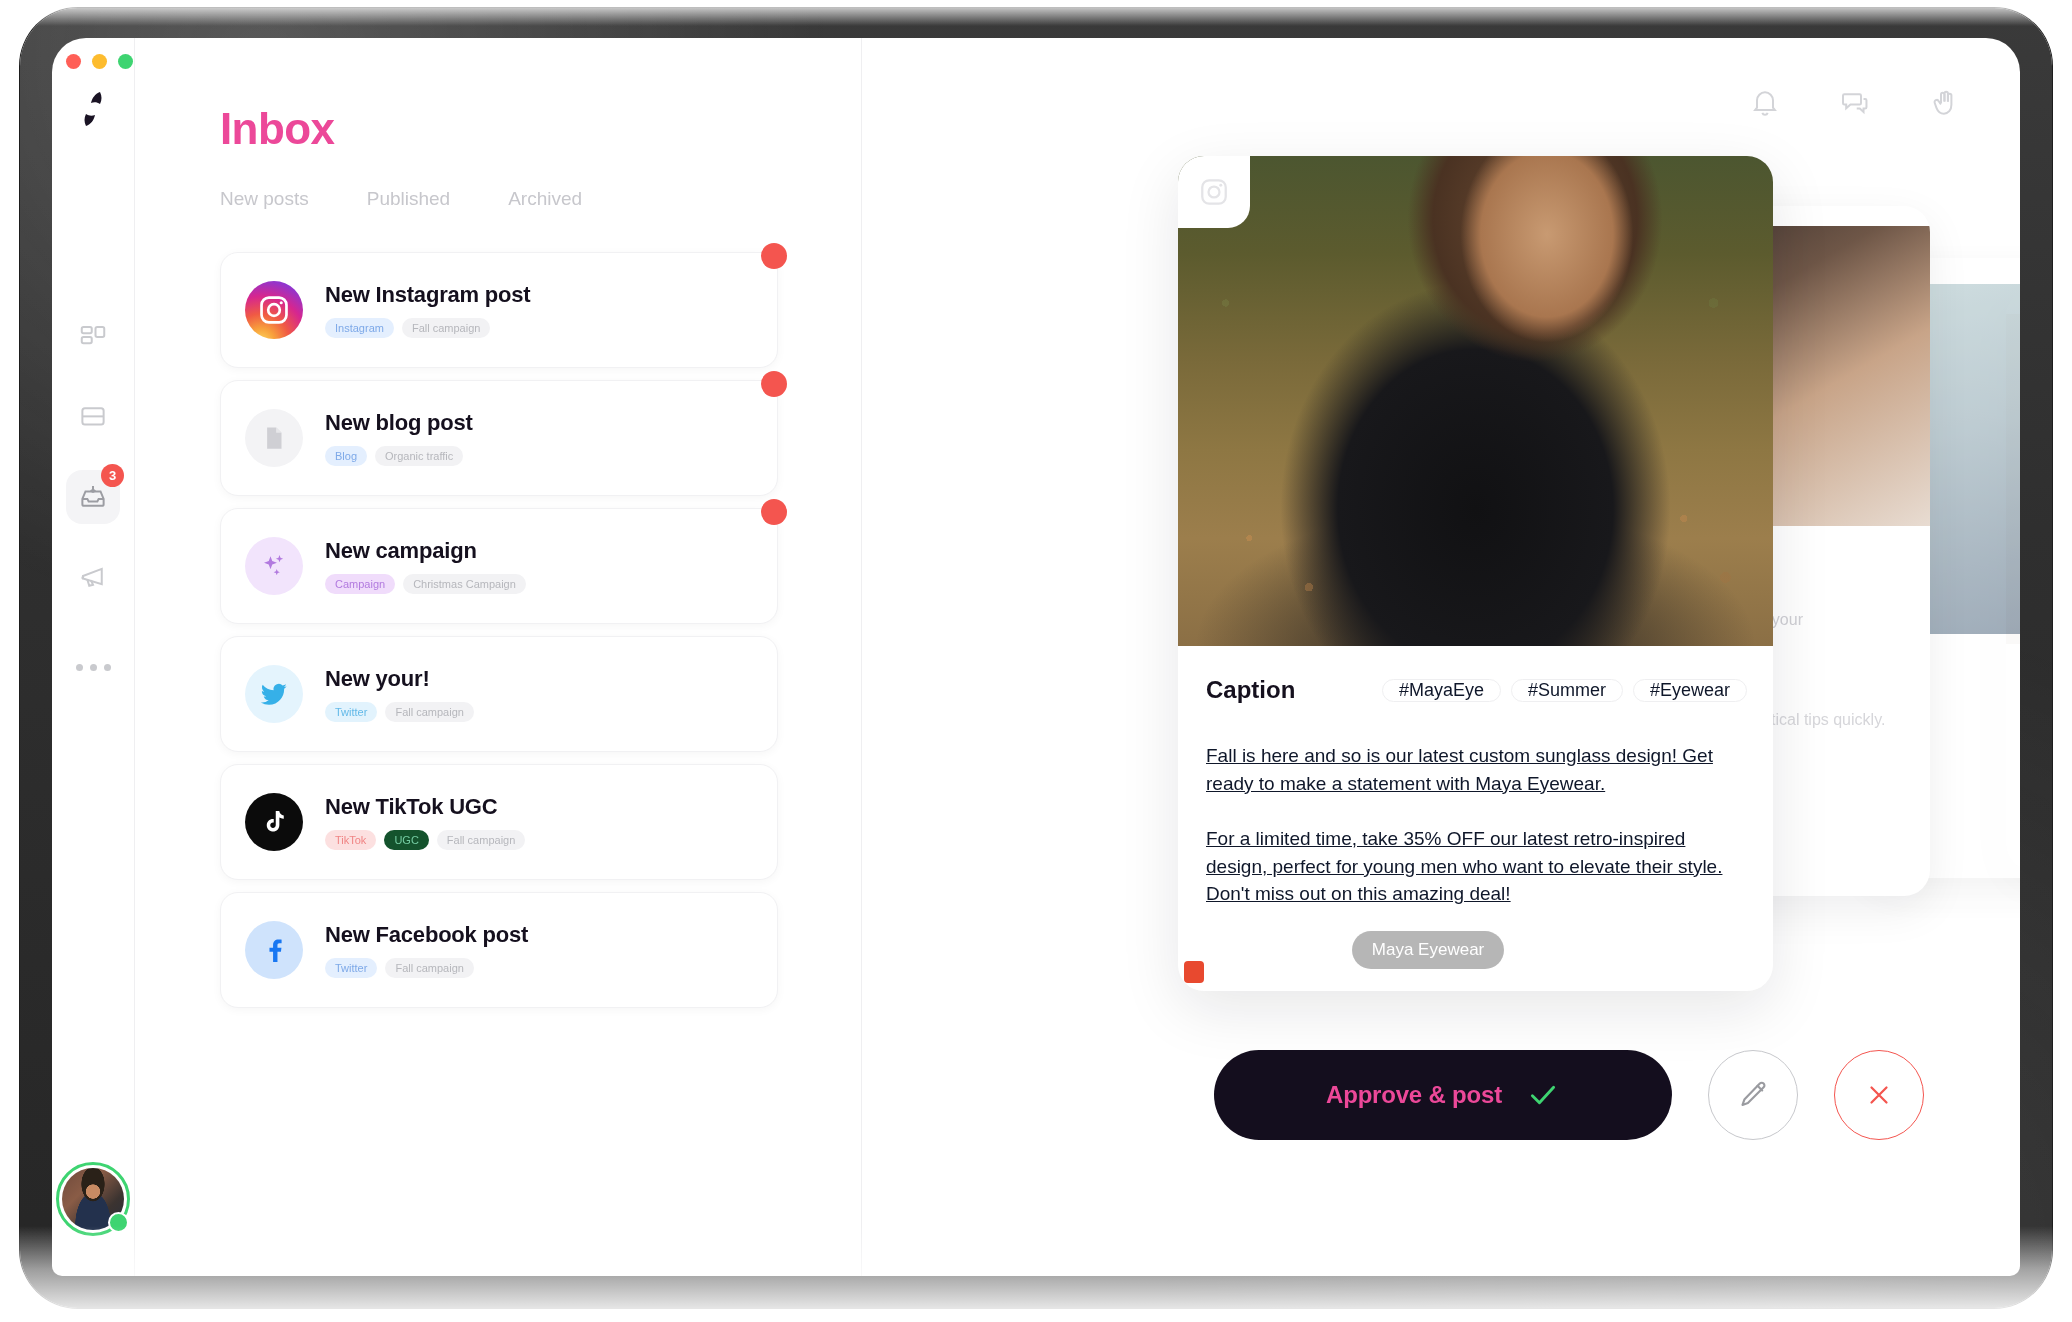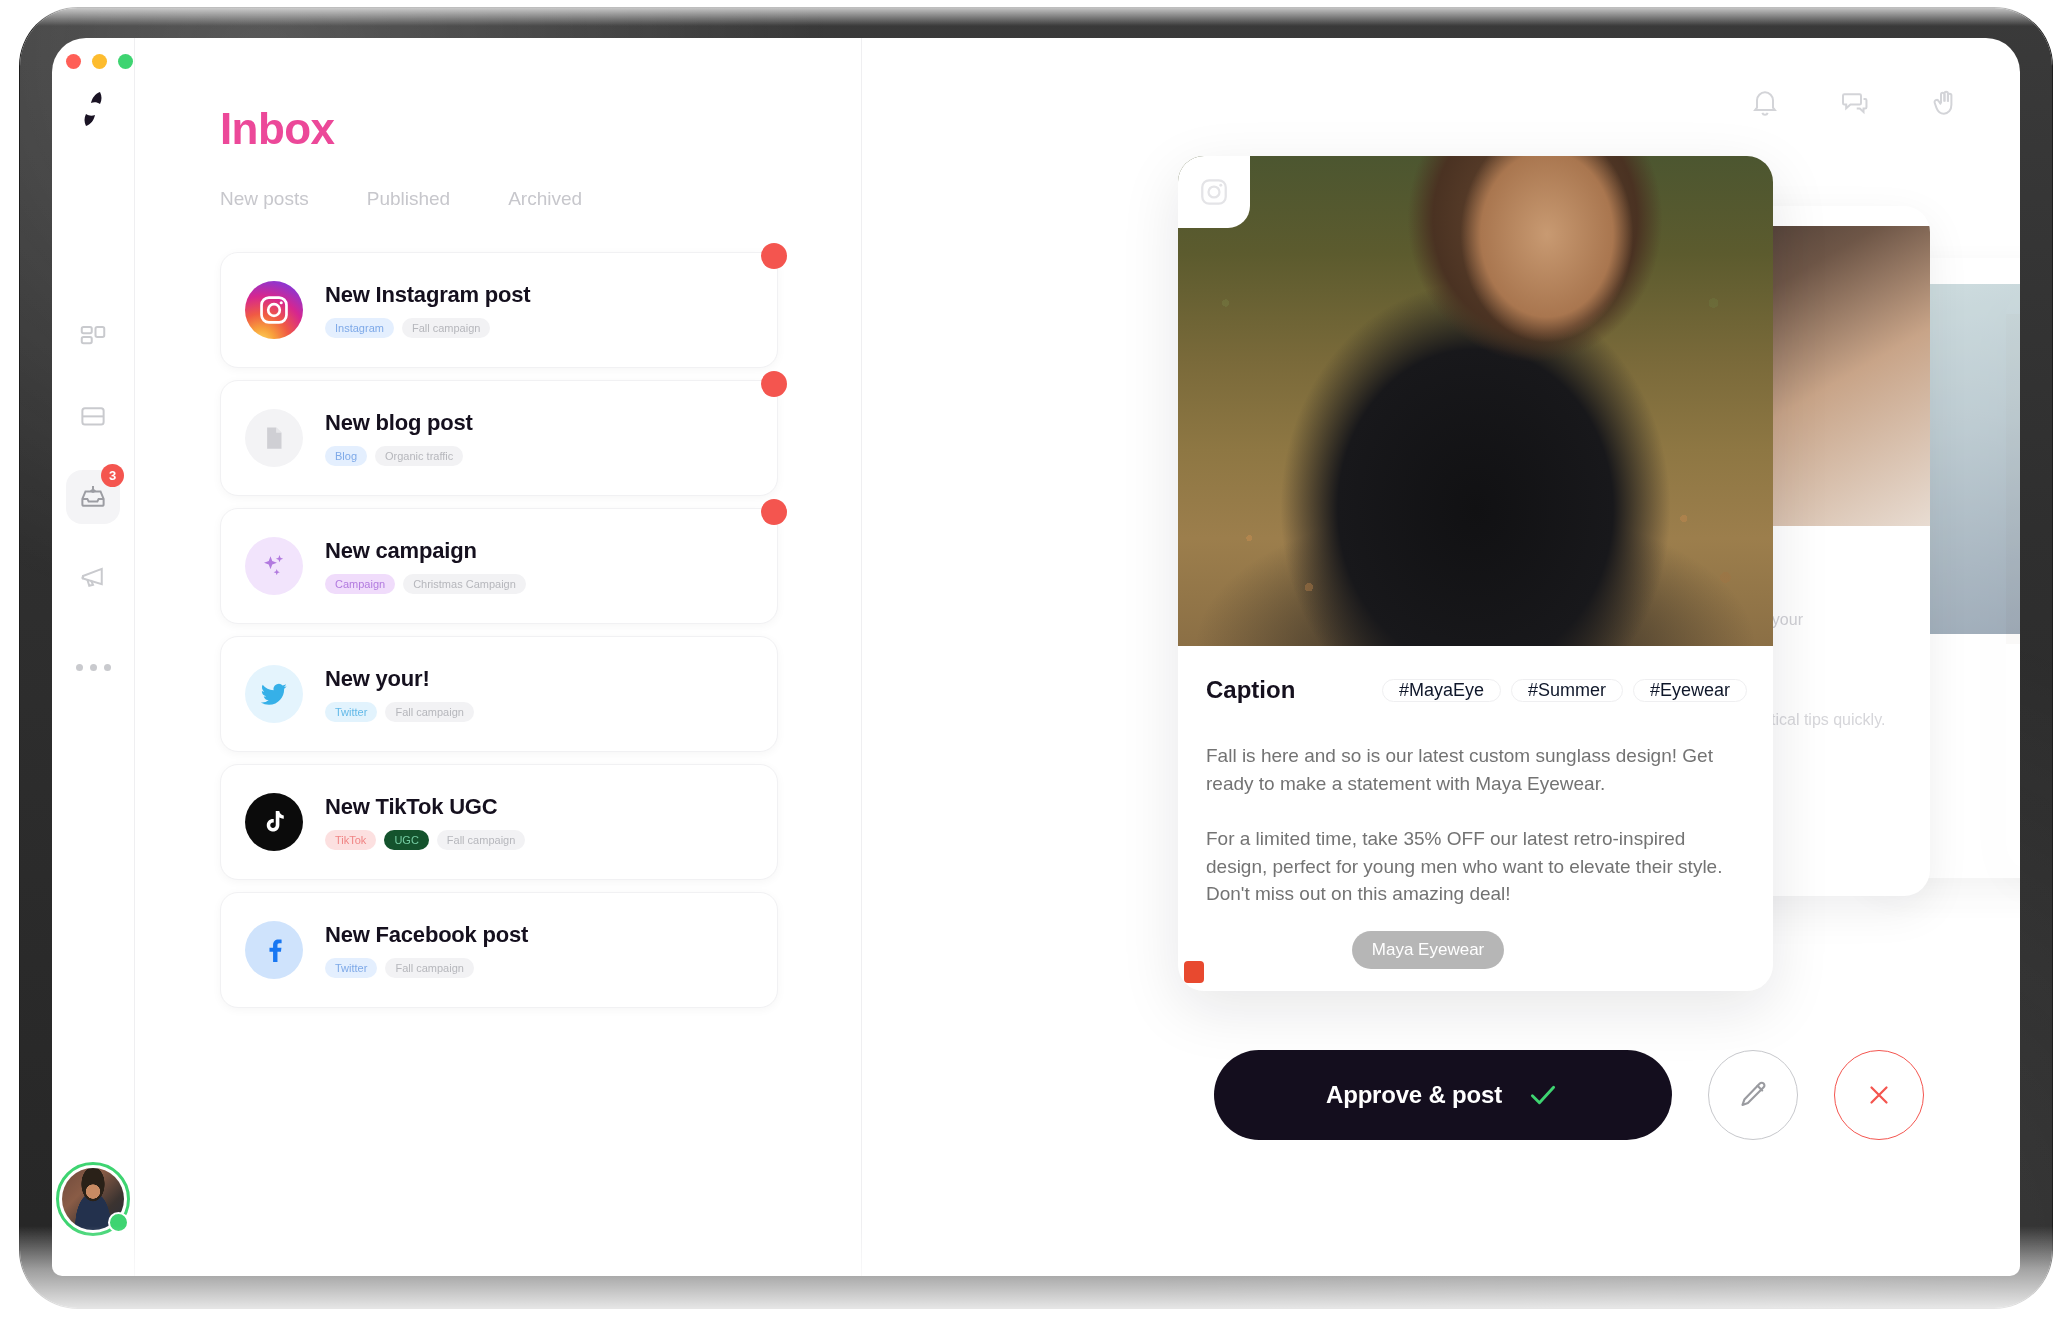--- a/index.html
+++ b/index.html
@@ -224,37 +224,37 @@
     display:flex; align-items:center; justify-content:space-between;gap:34px;
   }
   #caption-title{ font-size:24px; font-weight:700; color:#15101E; }
   #hashtags{ display:flex; gap:10px; }
   .hashtag{
     border:1px solid #EFEFF1; border-radius:18px; padding:0 16px;
     font-size:18px; color:#0f172a;
   }
   #caption-body{
     position:absolute; left:28px; right:36px; top:586px;
-    font-size:19px; line-height:1.45; color:#737373;
+    font-size:19px; line-height:1.45; color:#0f172a;text-decoration:underline;
   }
   #caption-body p + p { margin-top: 28px; }
   #caption-fade{
     position:absolute; left:0; right:0; top:810px; height:120px;
     background:linear-gradient(180deg, rgba(255,255,255,0), #fff 70%);
   }
 
   
   #actions{
     position:absolute; left: 352px; top: 1012px;
     display:flex; align-items:center; gap:36px;
   }
   #approve{
     width:458px; height:90px; border-radius:46px; background:#140E1E;
     display:flex; align-items:center; justify-content:center; gap:24px;
-    color:#ffffff; font-size:24px; font-weight:700; letter-spacing:-.2px;
+    color:#ec4899; font-size:24px; font-weight:700; letter-spacing:-.2px;
   }
   .circle-btn{
     width:90px;height:90px;border-radius:50%;background:#fff;
     display:flex;align-items:center;justify-content:center;
   }
   #edit-btn{ border:1.5px solid #C7C8CC; color:#9A9BA0; }
   #reject-btn{ border:1.5px solid #F4554F; color:#F4554F; }
 </style>
 </head>
 <body>

